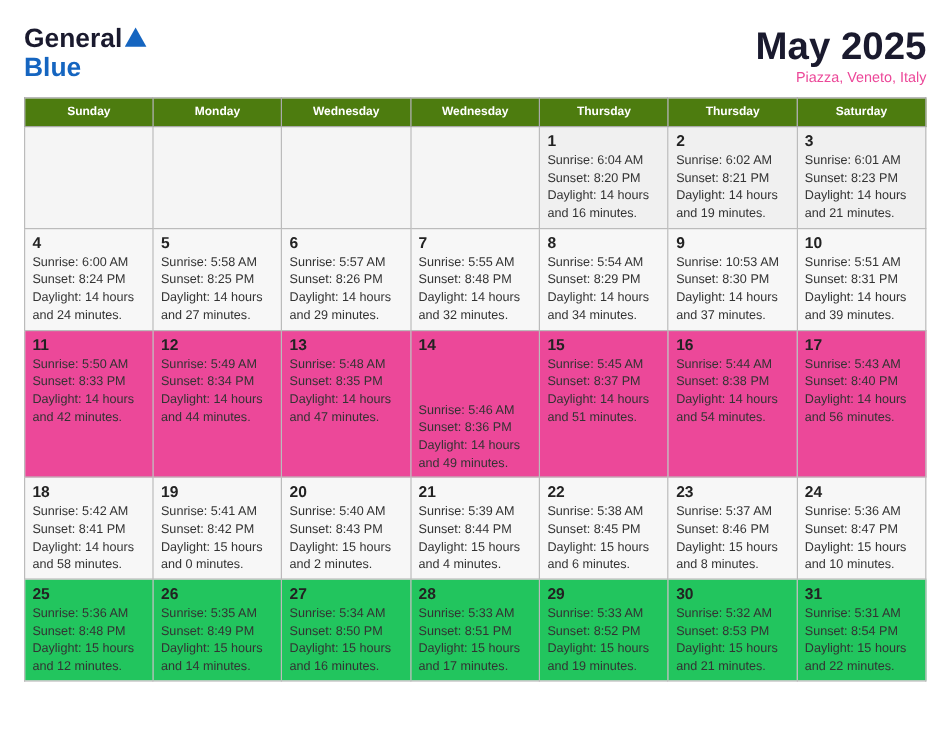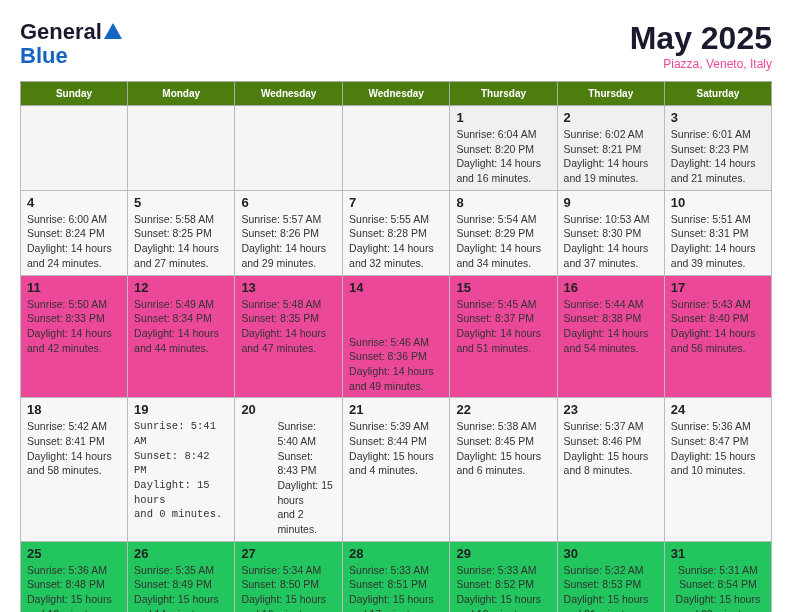--- a/index.html
+++ b/index.html
@@ -176,21 +176,21 @@
           <td>
             <span class="day-number">6</span>
             <div class="day-info" style="white-space: pre-line;">Sunrise: 5:57 AM
 Sunset: 8:26 PM
 Daylight: 14 hours
 and 29 minutes.</div>
           </td>
           <td>
             <span class="day-number">7</span>
             <div class="day-info" style="white-space: pre-line;">Sunrise: 5:55 AM
-Sunset: 8:28 PM
+Sunset: 8:48 PM
 Daylight: 14 hours
 and 32 minutes.</div>
           </td>
           <td>
             <span class="day-number">8</span>
             <div class="day-info" style="white-space: pre-line;">Sunrise: 5:54 AM
 Sunset: 8:29 PM
 Daylight: 14 hours
 and 34 minutes.</div>
           </td>
@@ -263,28 +263,28 @@
         <tr class="row-5">
           <td>
             <span class="day-number">18</span>
             <div class="day-info" style="white-space: pre-line;">Sunrise: 5:42 AM
 Sunset: 8:41 PM
 Daylight: 14 hours
 and 58 minutes.</div>
           </td>
           <td>
             <span class="day-number">19</span>
-            <div class="day-info" style="white-space: pre-line; font-family: Liberation Mono, monospace;">Sunrise: 5:41 AM
+            <div class="day-info" style="white-space: pre-line;">Sunrise: 5:41 AM
 Sunset: 8:42 PM
 Daylight: 15 hours
 and 0 minutes.</div>
           </td>
           <td>
             <span class="day-number">20</span>
-            <div class="day-info" style="white-space: pre-line; margin-left: 36px;">Sunrise: 5:40 AM
+            <div class="day-info" style="white-space: pre-line;">Sunrise: 5:40 AM
 Sunset: 8:43 PM
 Daylight: 15 hours
 and 2 minutes.</div>
           </td>
           <td>
             <span class="day-number">21</span>
             <div class="day-info" style="white-space: pre-line;">Sunrise: 5:39 AM
 Sunset: 8:44 PM
 Daylight: 15 hours
 and 4 minutes.</div>
@@ -349,21 +349,21 @@
           </td>
           <td>
             <span class="day-number">30</span>
             <div class="day-info" style="white-space: pre-line;">Sunrise: 5:32 AM
 Sunset: 8:53 PM
 Daylight: 15 hours
 and 21 minutes.</div>
           </td>
           <td>
             <span class="day-number">31</span>
-            <div class="day-info" style="white-space: pre-line; text-align: center;">Sunrise: 5:31 AM
+            <div class="day-info" style="white-space: pre-line;">Sunrise: 5:31 AM
 Sunset: 8:54 PM
 Daylight: 15 hours
 and 22 minutes.</div>
           </td>
         </tr>
       </tbody>
   </table>
 </div>
 
 </body></html>

